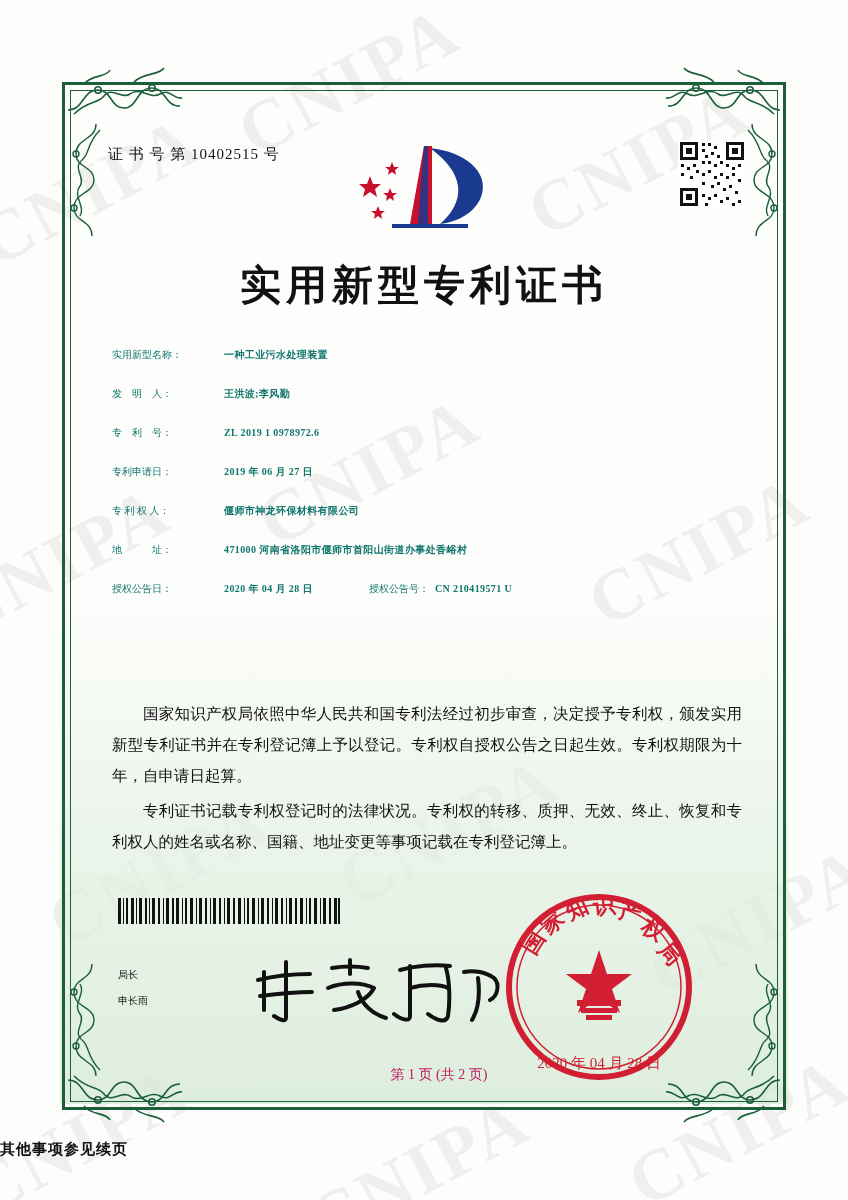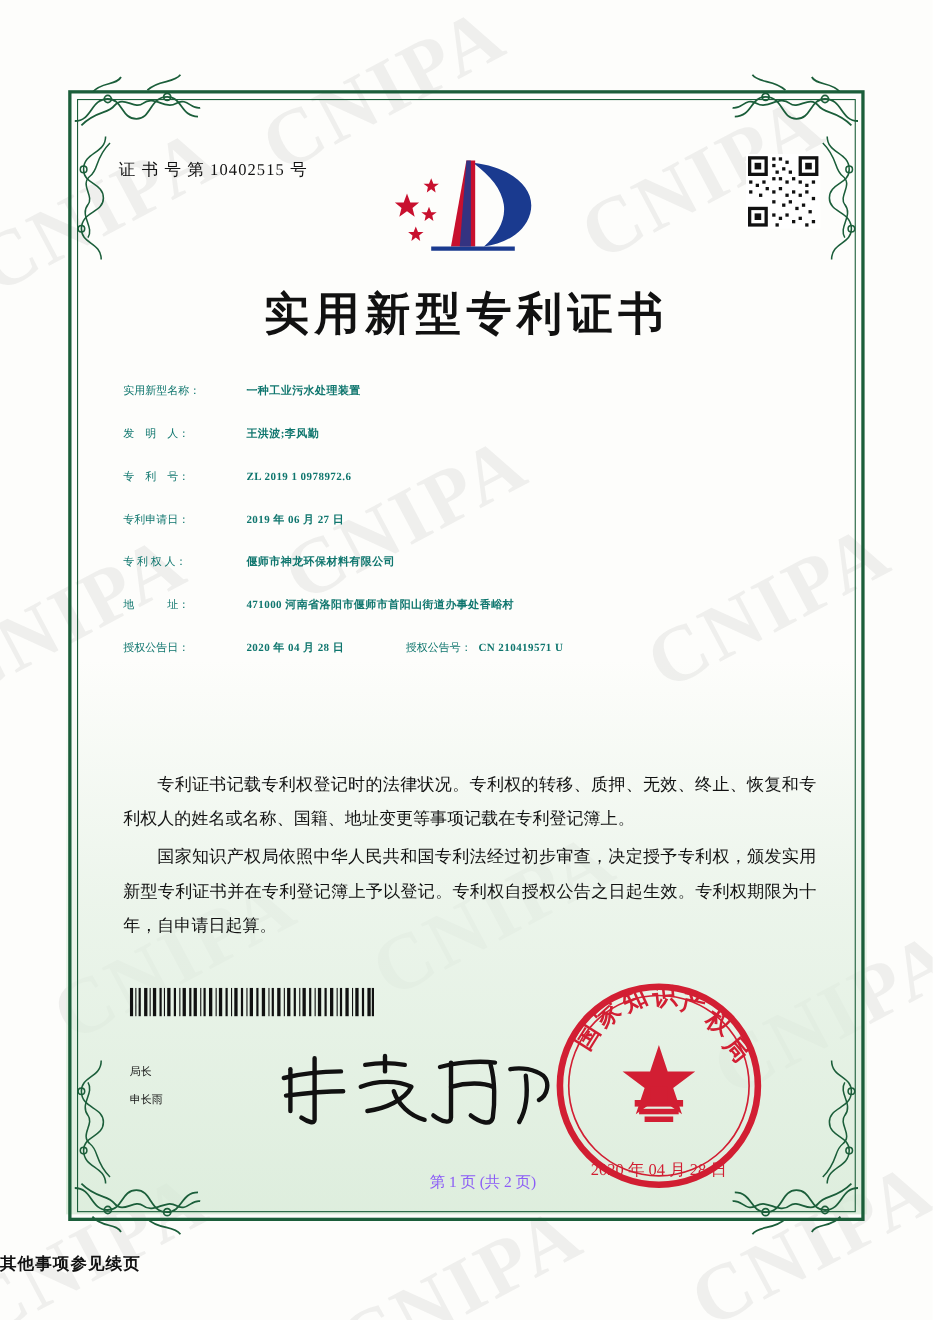--- a/index.html
+++ b/index.html
@@ -213,21 +213,21 @@
     height: 194px;
   }
 
   .pagenum {
     position: absolute;
     left: 0;
     right: 14px;
     bottom: 18px;
     text-align: center;
     font-size: 14px;
-    color: #8b5cf6;
+    color: #be185d;
     padding-left: 44px;
   }
 
   .footnote {
     position: absolute;
     left: 0;
     right: 0;
     top: 1140px;
     text-align: left;
     font-size: 15px;
@@ -461,22 +461,22 @@
       </div>
       <div class="field dual">
         <span class="f-label">授权公告日：</span>
         <span class="f-value">2020 年 04 月 28 日</span>
         <span class="f-label2">授权公告号：</span>
         <span class="f-value">CN 210419571 U</span>
       </div>
     </div>
 
     <div class="paras">
+      <p>国家知识产权局依照中华人民共和国专利法经过初步审查，决定授予专利权，颁发实用新型专利证书并在专利登记簿上予以登记。专利权自授权公告之日起生效。专利权期限为十年，自申请日起算。</p>
       <p>专利证书记载专利权登记时的法律状况。专利权的转移、质押、无效、终止、恢复和专利权人的姓名或名称、国籍、地址变更等事项记载在专利登记簿上。</p>
-      <p>国家知识产权局依照中华人民共和国专利法经过初步审查，决定授予专利权，颁发实用新型专利证书并在专利登记簿上予以登记。专利权自授权公告之日起生效。专利权期限为十年，自申请日起算。</p>
     </div>
 
     <div class="barcode">
       <svg width="222" height="26" viewBox="0 0 222 26" preserveAspectRatio="none">
         <g fill="#111">
           <rect x="0" y="0" width="3" height="26"></rect>
             <rect x="5" y="0" width="1" height="26"></rect>
           <rect x="8" y="0" width="2" height="26"></rect>
             <rect x="13" y="0" width="3" height="26"></rect>
           <rect x="18" y="0" width="1" height="26"></rect>

